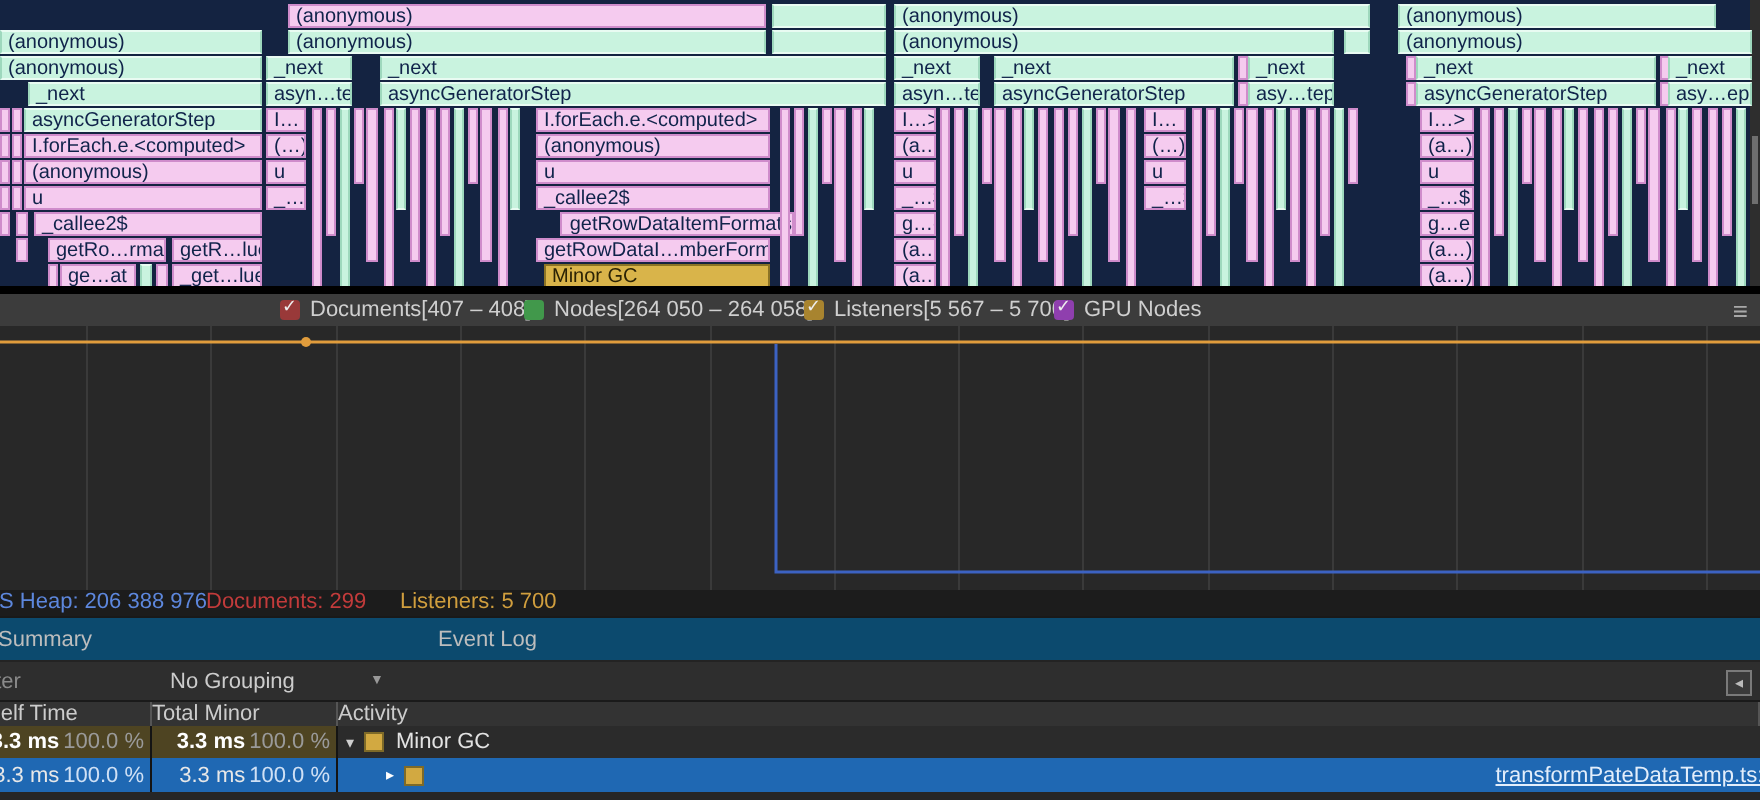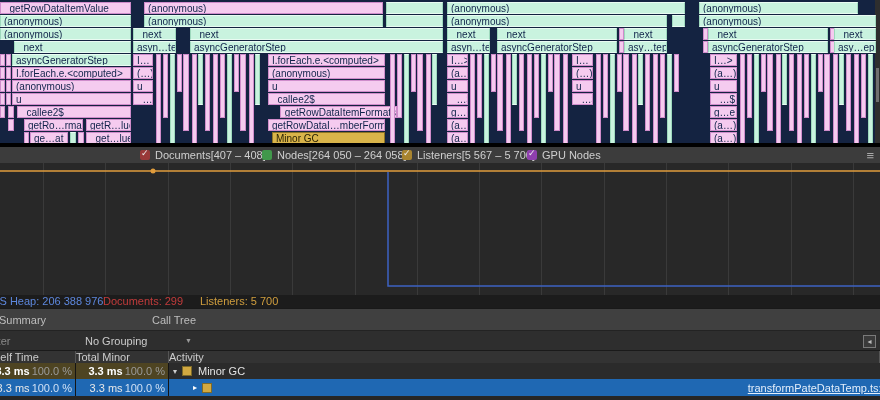--- a/index.html
+++ b/index.html
@@ -21,21 +21,21 @@
   .cb{width:10px;height:10px;border-radius:2px;margin-right:5px;position:relative;flex:0 0 auto;}
   .cb .chk{position:absolute;left:1px;top:-2px;color:#eee;font-size:9px;}
   #counters-menu{position:absolute;right:6px;top:1px;font-size:13px;color:#a8a8a8;cursor:pointer;}
   
   #graph{position:absolute;left:0;top:163px;width:880px;height:132px;background:#282828;overflow:hidden;}
   .gridline{position:absolute;top:0;width:1px;height:132px;background:#3a3a3a;}
   #graph svg{position:absolute;left:0;top:0;}
   #cvalues{position:absolute;left:0;top:295px;width:880px;height:13px;background:#1c1c1c;overflow:hidden;}
   .cval{position:absolute;top:0;font-size:11px;line-height:13px;white-space:nowrap;}
   
-  #tabbar{position:absolute;left:0;top:308px;width:880px;height:22px;background:#404040;border-top:1px solid #191919;box-sizing:border-box;}
+  #tabbar{position:absolute;left:0;top:308px;width:880px;height:22px;background:#0c4a6e;border-top:1px solid #191919;box-sizing:border-box;}
   .tab{position:absolute;top:0;height:22px;line-height:22px;padding:0 12px;font-size:11px;color:#bdbdbd;white-space:nowrap;cursor:pointer;}
   .tab.selected{background:#0d0d0d;color:#fff;}
   #filterbar{position:absolute;left:0;top:330px;width:880px;height:20px;background:#2e2e2e;border-top:1px solid #232323;box-sizing:border-box;}
   #filter-input{position:absolute;left:-14px;top:0;height:20px;line-height:20px;font-size:11px;color:#8a8a8a;}
   #grouping{position:absolute;left:85px;top:0;height:20px;line-height:20px;font-size:11px;color:#ccc;cursor:pointer;}
   #grouping .caret{position:absolute;left:100px;top:0;font-size:7px;color:#999;}
   #sidebar-toggle{position:absolute;right:4px;top:4px;width:11px;height:11px;border:1px solid #7a7a7a;
                   color:#bbb;font-size:8px;line-height:11px;text-align:center;cursor:pointer;background:#3a3a3a;}
   
   #grid-header{position:absolute;left:0;top:350px;width:880px;height:13px;background:#333;border-top:1px solid #1a1a1a;box-sizing:border-box;}
@@ -56,21 +56,20 @@
 </style>
 </head>
 <body>
 
 <div id="stage">
 
   <div id="flame">
     <div id="flame-scrollbar">
       <div class="thumb"></div>
     </div>
-  <div class="fb c-pink" style="left: 0px; top: 2px; width: 131px;">_getRowDataItemValue</div>
       <div class="fb c-pink" style="left: 144px; top: 2px; width: 239px;">(anonymous)</div>
       <div class="fb c-green" style="left: 386px; top: 2px; width: 57px;"></div>
       <div class="fb c-green" style="left: 447px; top: 2px; width: 238px;">(anonymous)</div>
       <div class="fb c-green" style="left: 699px; top: 2px; width: 159px;">(anonymous)</div>
       <div class="fb c-green" style="left: 0px; top: 15px; width: 131px;">(anonymous)</div>
       <div class="fb c-green" style="left: 144px; top: 15px; width: 239px;">(anonymous)</div>
       <div class="fb c-green" style="left: 386px; top: 15px; width: 57px;"></div>
       <div class="fb c-green" style="left: 447px; top: 15px; width: 220px;">(anonymous)</div>
       <div class="fb c-green" style="left: 672px; top: 15px; width: 13px;"></div>
       <div class="fb c-green" style="left: 699px; top: 15px; width: 177px;">(anonymous)</div>
@@ -268,21 +267,21 @@
     </div>
 
   <div id="cvalues">
       <div class="cval" style="left: -6px; color: rgb(93, 135, 221);">JS Heap: 206 388 976</div>
       <div class="cval" style="left: 103px; color: rgb(194, 59, 59);">Documents: 299</div>
       <div class="cval" style="left: 200px; color: rgb(208, 158, 62);">Listeners: 5 700</div>
     </div>
 
   <div id="tabbar">
       <div class="tab" style="left: -13px;">Summary</div>
-      <div class="tab" style="left: 140px;">Call Tree</div>
+      <div class="tab" style="left: 207px;">Event Log</div>
     </div>
 
   <div id="filterbar">
     <span id="filter-input">Filter</span>
     <span id="grouping">
       <span>No Grouping</span>
       <span class="caret">▼</span>
     </span>
     <span id="sidebar-toggle">◂</span>
   </div>

